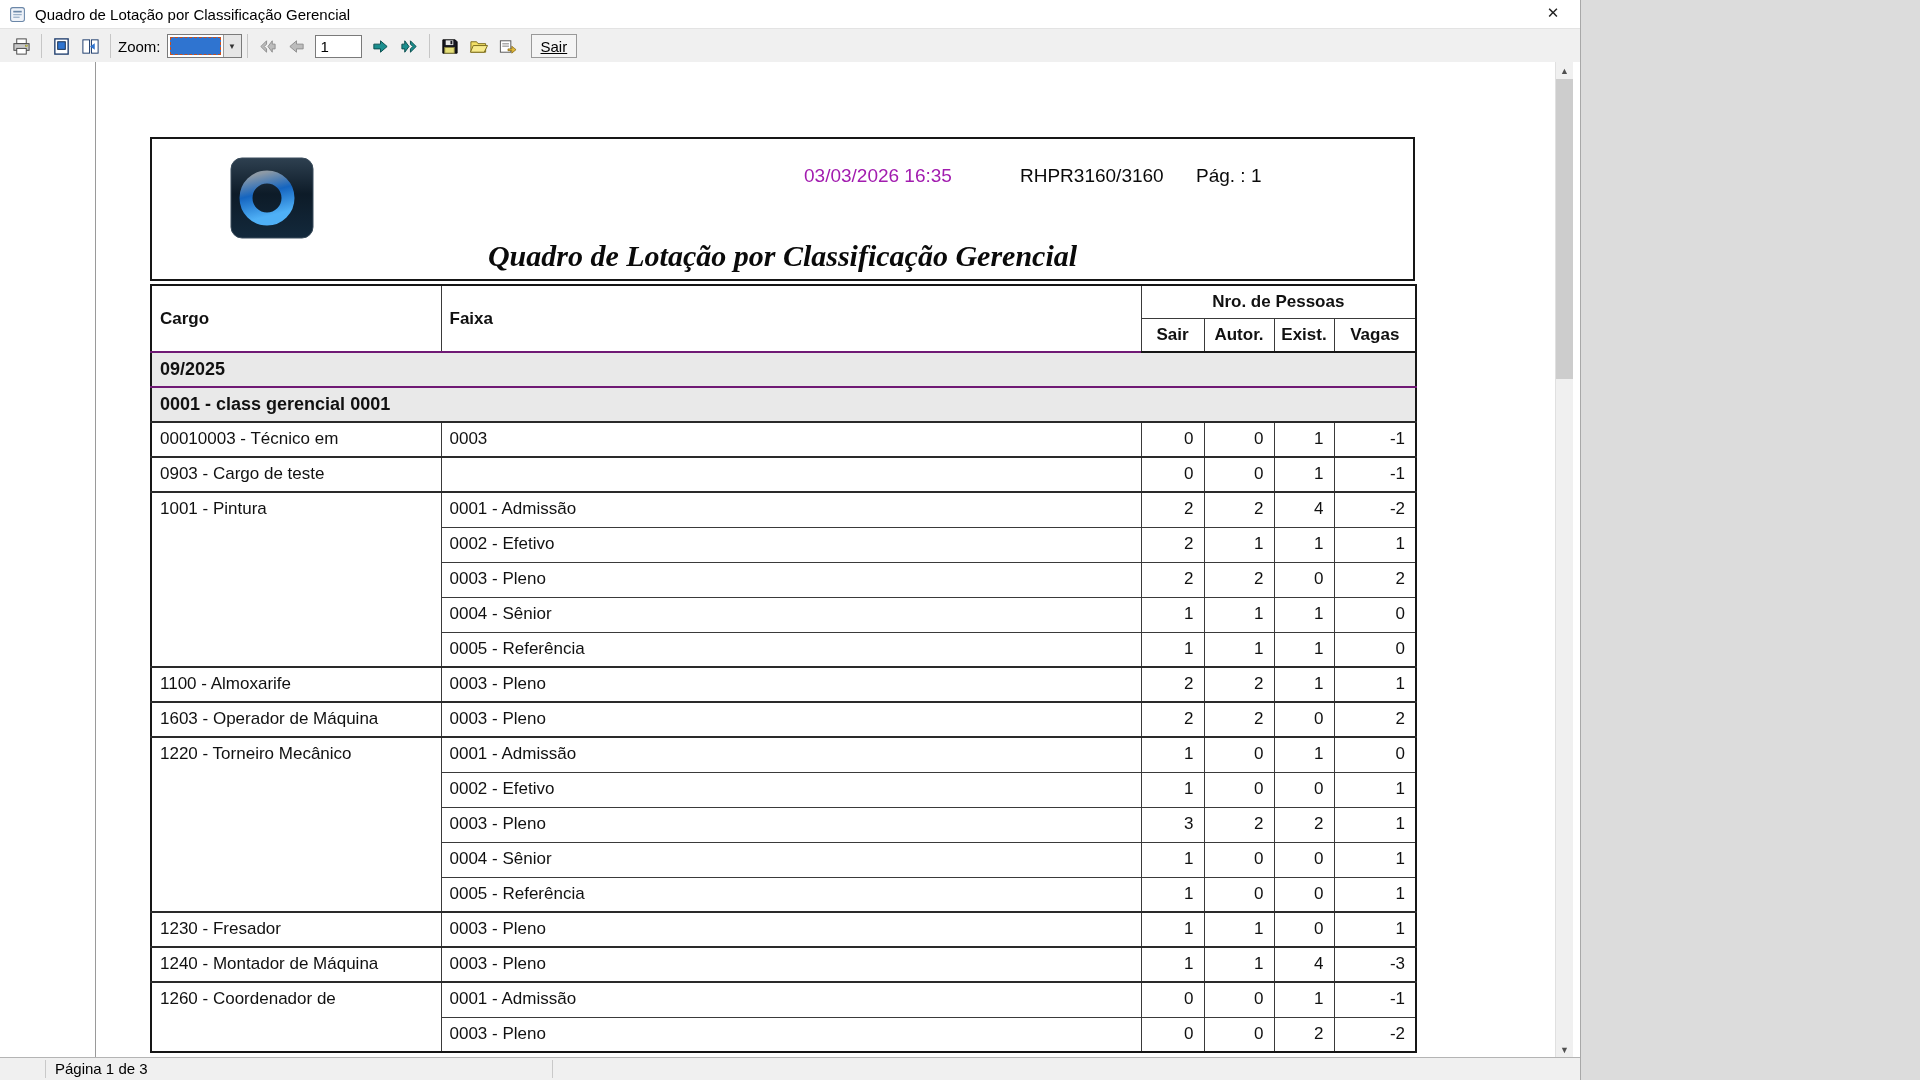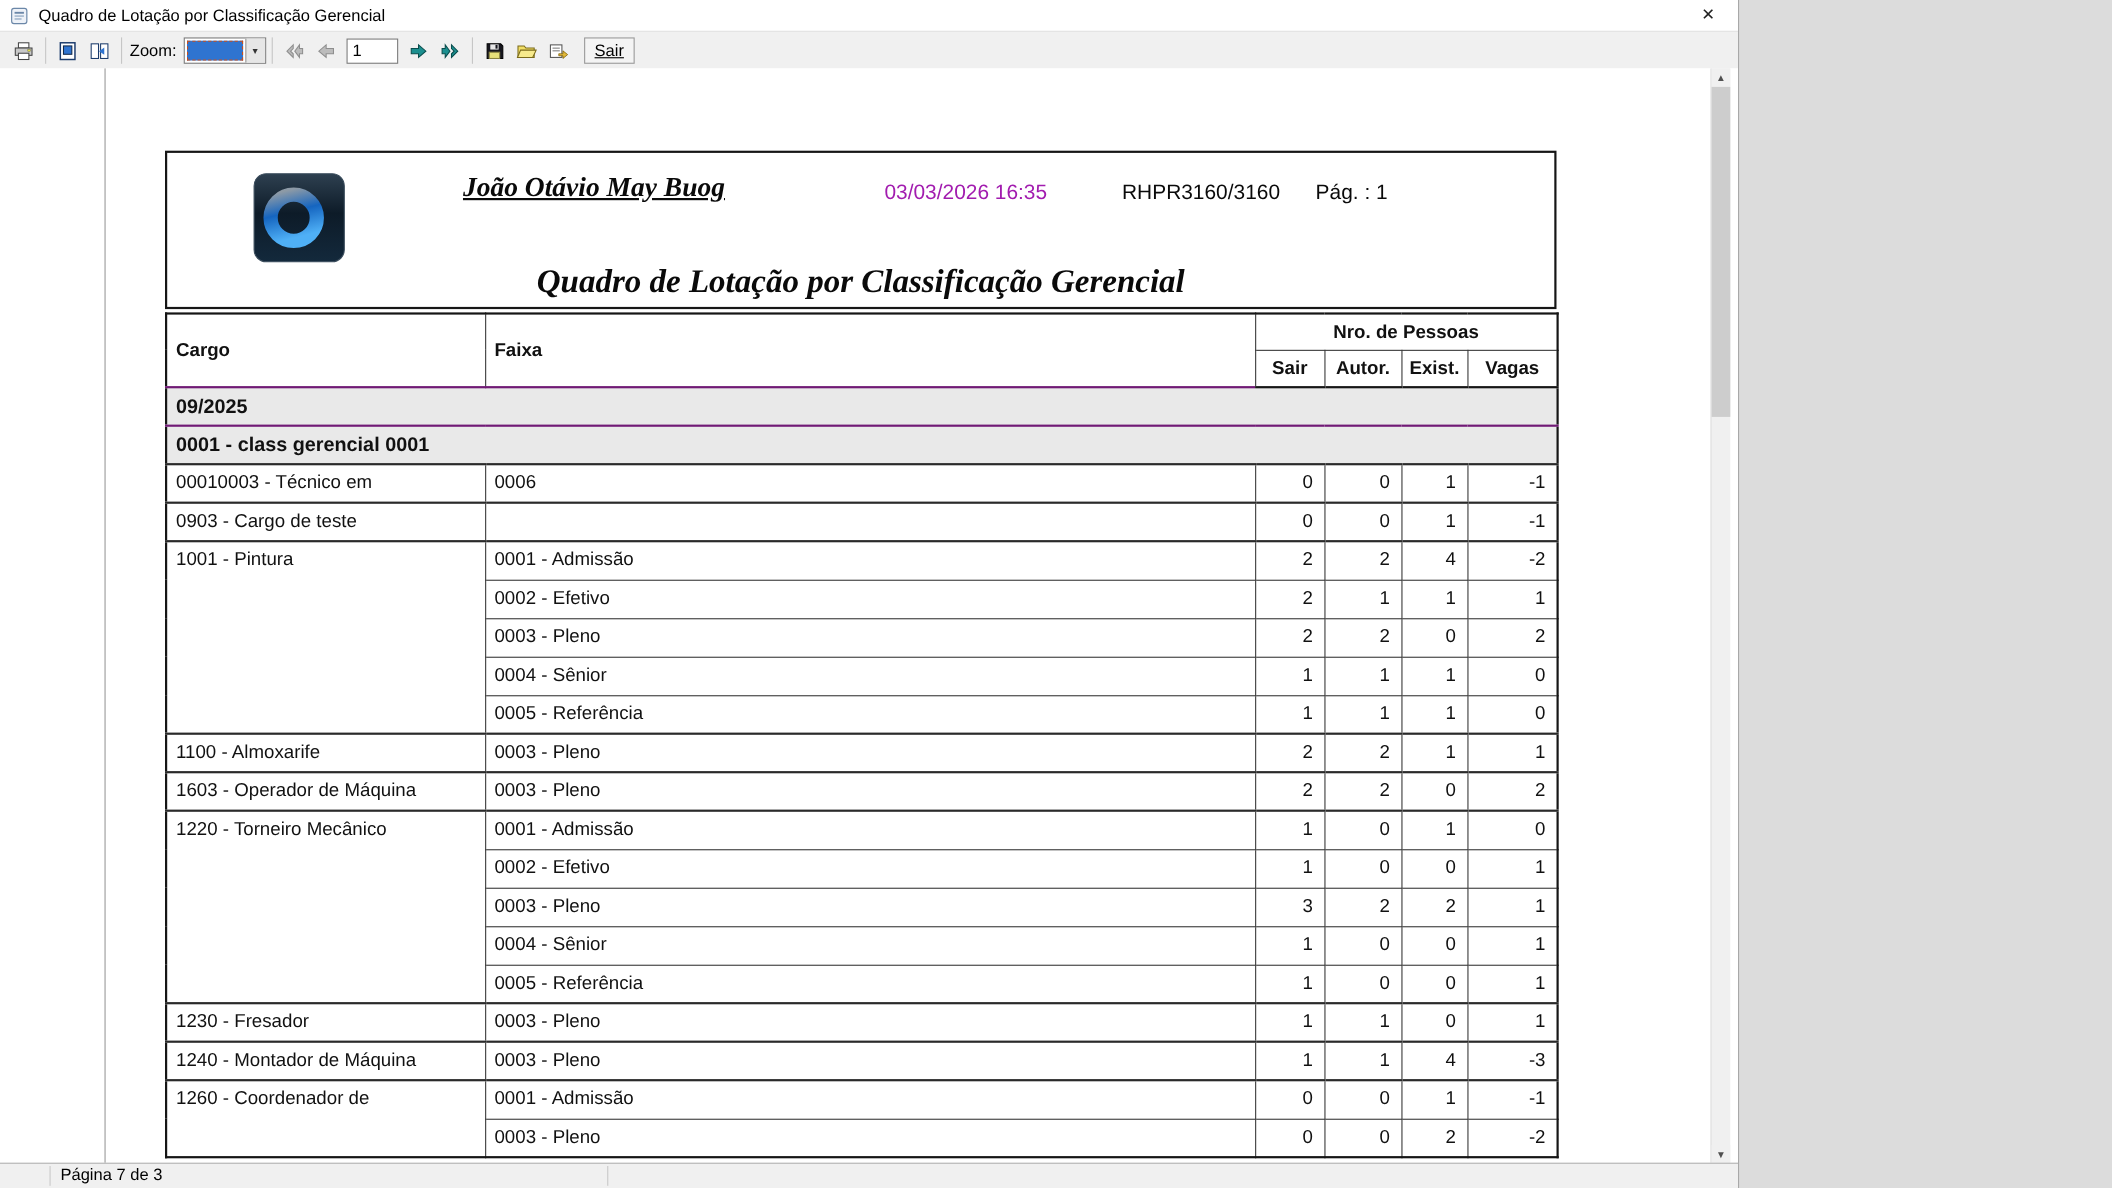--- a/index.html
+++ b/index.html
@@ -203,21 +203,20 @@
             <linearGradient id="lgring" x1="0" y1="0" x2="0.25" y2="1">
               <stop offset="0" stop-color="#8d9aa6"></stop>
                 <stop offset="0.45" stop-color="#1565c0"></stop>
                 <stop offset="1" stop-color="#4fb0f6"></stop>
             </linearGradient>
           </defs>
           <rect x="1" y="1" width="82" height="80" rx="11" fill="url(#lgbg)" stroke="#3a4c5c"></rect>
           <circle cx="37" cy="41" r="21" fill="none" stroke="url(#lgring)" stroke-width="13"></circle>
         </svg>
       </span>
-      <span class="author">João Otávio May Buog</span>
       <span class="rpt-datetime">03/03/2026 16:35</span>
       <span class="rpt-code">RHPR3160/3160</span>
       <span class="rpt-page">Pág. : 1</span>
       <div class="rpt-title">Quadro de Lotação por Classificação Gerencial</div>
     </div>
 
     <table class="report">
       <colgroup>
         <col style="width:290px">
           <col style="width:700px">
@@ -242,21 +241,21 @@
       <tbody>
         <tr class="group-row">
           <td colspan="6">09/2025</td>
         </tr>
         <tr class="group-row">
           <td colspan="6">0001 - class gerencial 0001</td>
         </tr>
 
         <tr class="data-row row-start">
           <td>00010003 - Técnico em</td>
-          <td>0006</td>
+          <td>0003</td>
           <td class="num">0</td>
           <td class="num">0</td>
           <td class="num">1</td>
           <td class="num">-1</td>
         </tr>
         <tr class="data-row row-start">
           <td>0903 - Cargo de teste</td>
           <td></td>
           <td class="num">0</td>
           <td class="num">0</td>
@@ -387,17 +386,17 @@
 
     <div class="vscroll">
       <div class="vs-btn vs-up">▲</div>
       <div class="vs-thumb"></div>
       <div class="vs-btn vs-down">▼</div>
     </div>
   </div>
 
   <div class="statusbar">
     <div class="sb-div d1"></div>
-    <span class="sb-text">Página 7 de 3</span>
+    <span class="sb-text">Página 1 de 3</span>
     <div class="sb-div d2"></div>
   </div>
 
 </div>
 
 </body></html>

